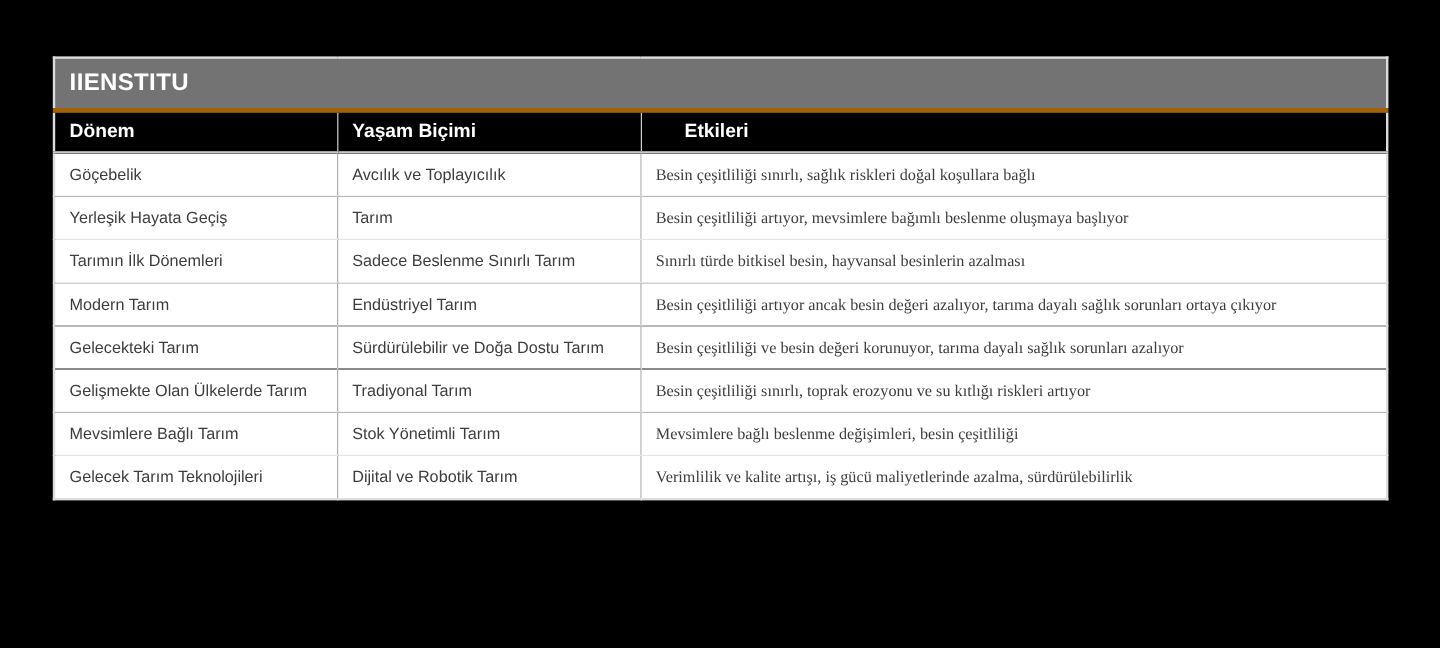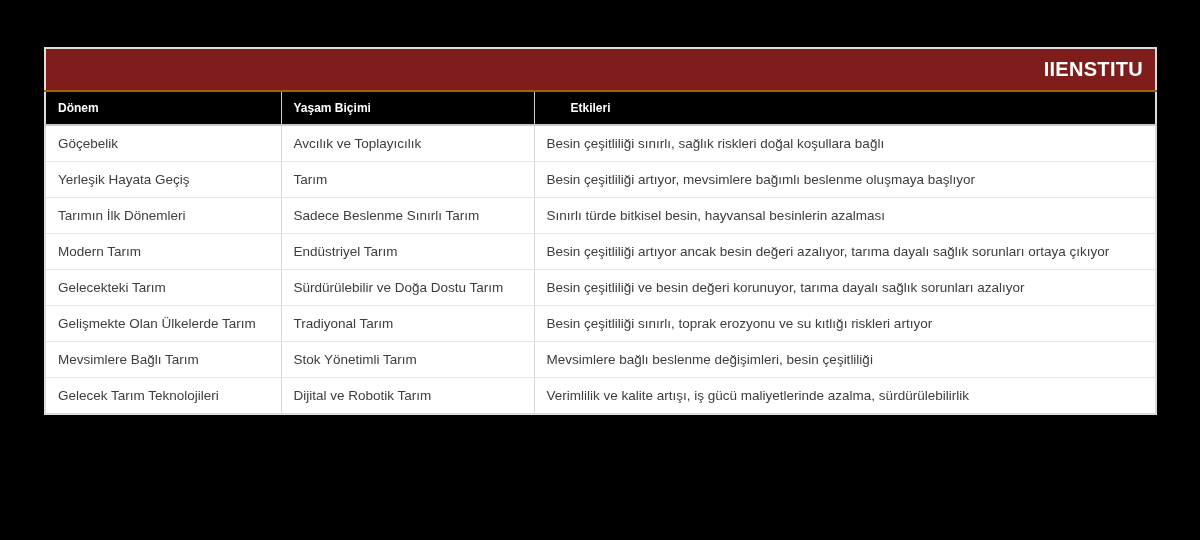--- a/index.html
+++ b/index.html
@@ -19,35 +19,35 @@
     position: absolute;
     left: 44px;
     top: 47px;
     width: 1113px;
     border-collapse: collapse;
     table-layout: fixed;
     background: #000000;
     border: 2px solid #dcdcdc;
   }
   .title-cell {
-    background: #7f1d1d;
+    background: #737373;
     color: #ffffff;
-    text-align: right;
+    text-align: left;
     font-size: 20px;
     font-weight: bold;
     letter-spacing: 0.3px;
     padding: 8px 12px;
     line-height: 25px;
-    border-bottom: 2px solid #a16207;
+    border-bottom: 4px solid #a16207;
   }
   thead th.col-header {
     background: #000000;
     color: #ffffff;
     text-align: left;
-    font-size: 12px;
+    font-size: 16px;
     font-weight: bold;
     padding: 7px 12px;
     line-height: 18px;
     border-left: 1px solid #cfcfcf;
     border-right: 1px solid #cfcfcf;
     border-bottom: 2px solid #c9c9c9;
   }
   thead th.col-header:first-child { border-left: none; }
   thead th.col-header:last-child { border-right: none; padding-left: 36px; }
   tbody td {
@@ -58,21 +58,21 @@
     line-height: 19px;
     border-left: 1px solid #d6d6d6;
     border-right: 1px solid #d6d6d6;
     border-top: 1px solid #e6e6e6;
     border-bottom: 1px solid #e6e6e6;
     white-space: nowrap;
     overflow: hidden;
     margin-top: 28px;
   }
   tbody td:first-child { border-left: none; }
-  tbody td:last-child { border-right: none; }
+  tbody td:last-child { border-right: none; font-family: Liberation Serif, serif; }
 </style>
 </head>
 <body>
 
 <div class="canvas">
   <table class="data-table">
     <colgroup>
       <col style="width:236px">
       <col style="width:253px">
       <col>

